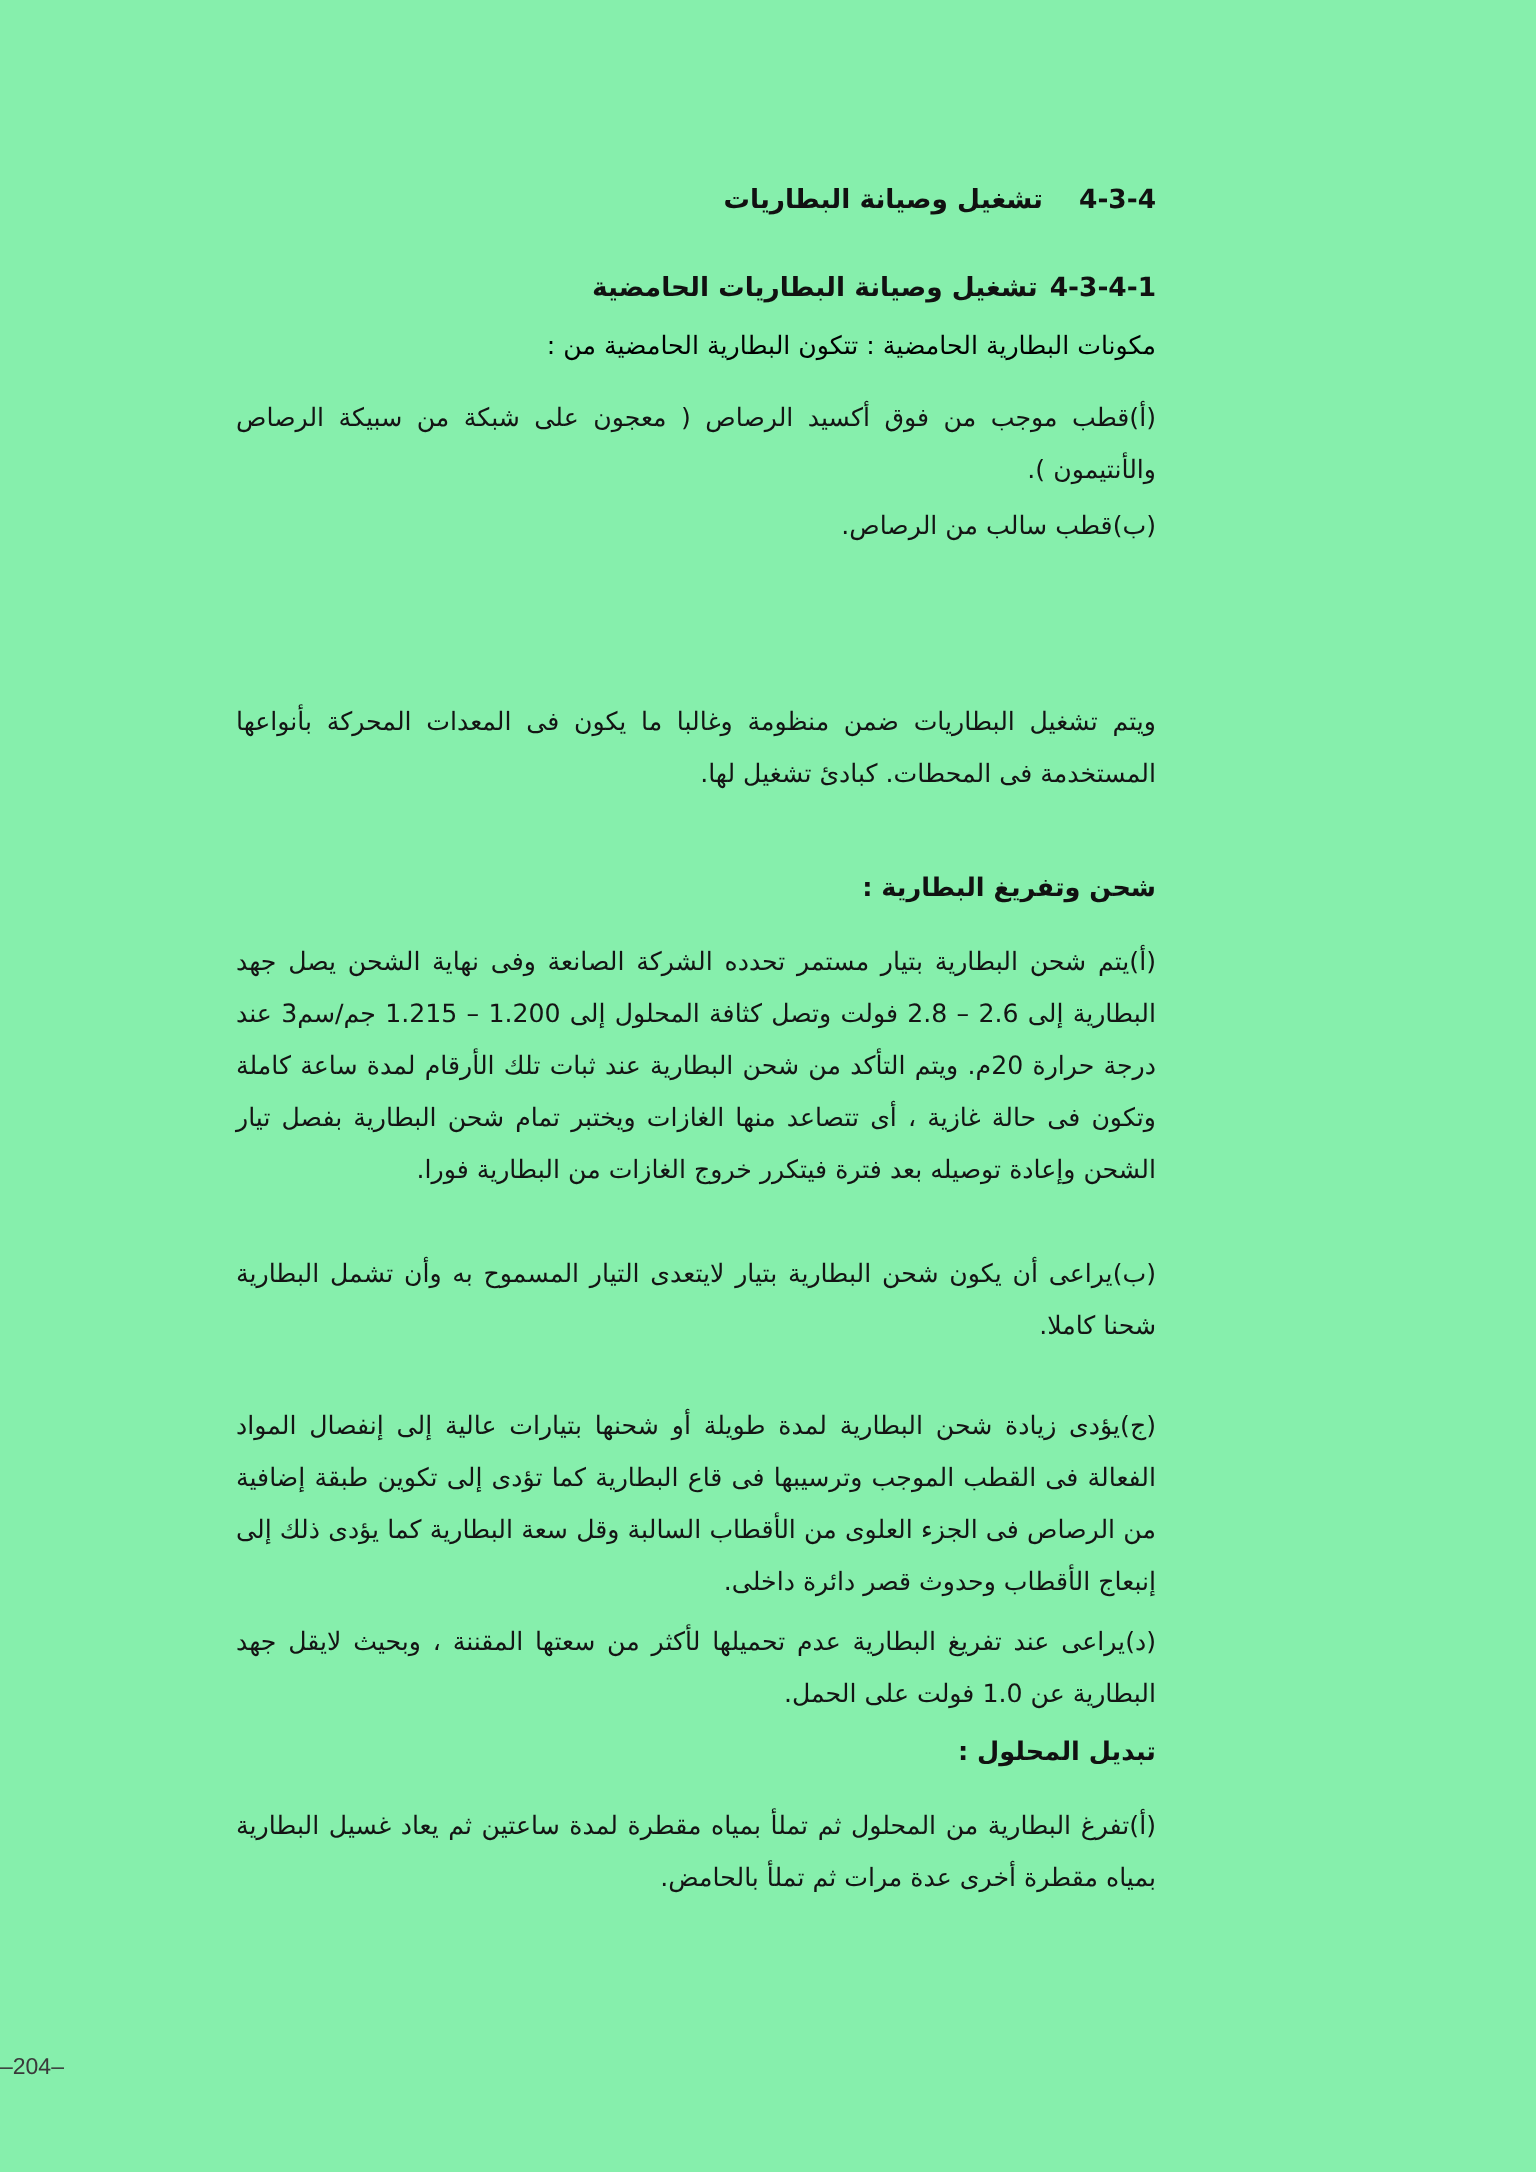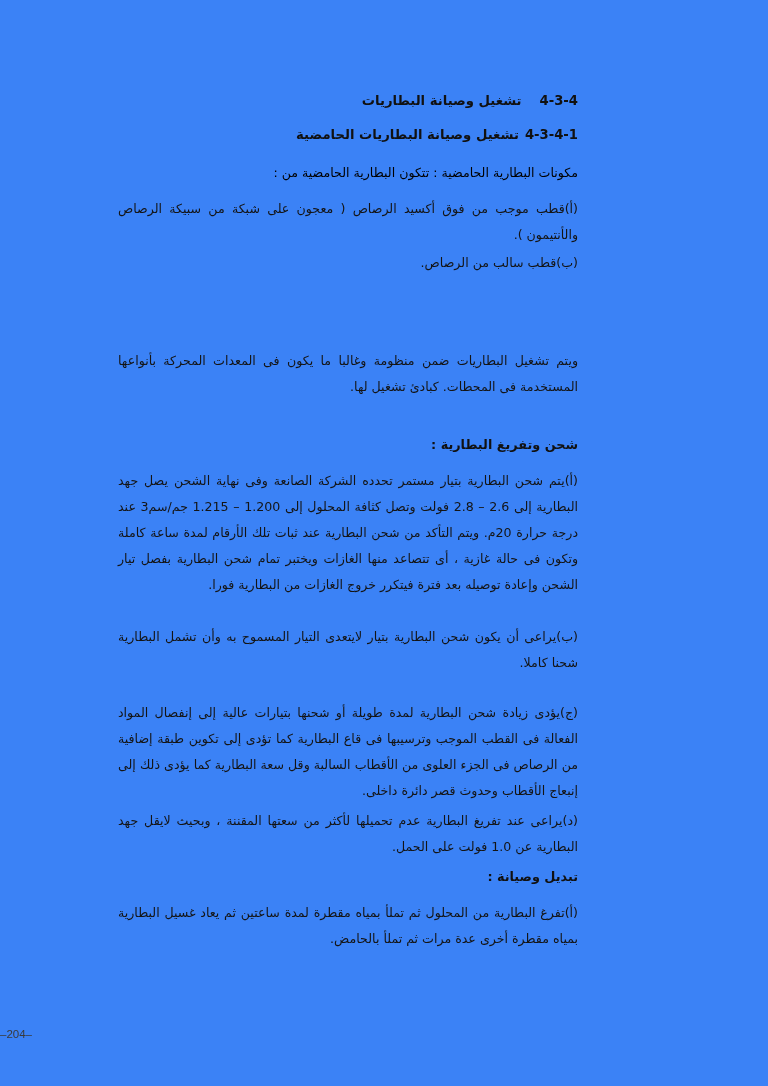--- a/index.html
+++ b/index.html
@@ -13,21 +13,21 @@
     height: 1086px;
     position: relative;
     font-family: "DejaVu Sans", "Liberation Sans", sans-serif;
     color: #000000;
     overflow: hidden;
   }
 
   .page {
     position: absolute;
     inset: 0;
-    background: #3b82f6;
+    background: #86efac;
   }
 
   
   .head-block {
     position: absolute;
     top: 88px;
     left: 118px;
     right: 190px;
     direction: rtl;
   }
@@ -118,21 +118,21 @@
 </style>
 </head>
 <body>
 
 <div class="page">
 
   <div class="head-block">
     <div class="h-line">
       <span class="h-num">4-3-4</span><span>تشغيل وصيانة البطاريات</span>
     </div>
-    <div class="h-line" style="margin-top:8px;">
+    <div class="h-line" style="margin-top:18px;">
       <span class="h-num tight">4-3-4-1</span><span>تشغيل وصيانة البطاريات الحامضية</span>
     </div>
   </div>
 
   <div class="body-block p1">
     <p class="label-head">مكونات البطارية الحامضية : تتكون البطارية الحامضية من :</p>
   </div>
 
   <div class="body-block p2">
     <p class="para"><span class="marker">(أ)</span><span>قطب موجب من فوق أكسيد الرصاص ( معجون على شبكة من سبيكة الرصاص والأنتيمون ).</span></p>
@@ -161,21 +161,21 @@
 
   <div class="body-block p9">
     <p class="para"><span class="marker">(ج)</span><span>يؤدى زيادة شحن البطارية لمدة طويلة أو شحنها بتيارات عالية إلى إنفصال المواد الفعالة فى القطب الموجب وترسيبها فى قاع البطارية كما تؤدى إلى تكوين طبقة إضافية من الرصاص فى الجزء العلوى من الأقطاب السالبة وقل سعة البطارية كما يؤدى ذلك إلى إنبعاج الأقطاب وحدوث قصر دائرة داخلى.</span></p>
   </div>
 
   <div class="body-block p10">
     <p class="para"><span class="marker">(د)</span><span>يراعى عند تفريغ البطارية عدم تحميلها لأكثر من سعتها المقننة ، وبحيث لايقل جهد البطارية عن 1.0 فولت على الحمل.</span></p>
   </div>
 
   <div class="body-block p11">
-    <p class="sub-head">تبديل وصيانة :</p>
+    <p class="sub-head">تبديل المحلول :</p>
   </div>
 
   <div class="body-block p12">
     <p class="para"><span class="marker">(أ)</span><span>تفرغ البطارية من المحلول ثم تملأ بمياه مقطرة لمدة ساعتين ثم يعاد غسيل البطارية بمياه مقطرة أخرى عدة مرات ثم تملأ بالحامض.</span></p>
   </div>
 
   <div class="page-number">–204–</div>
 
 </div>
 

